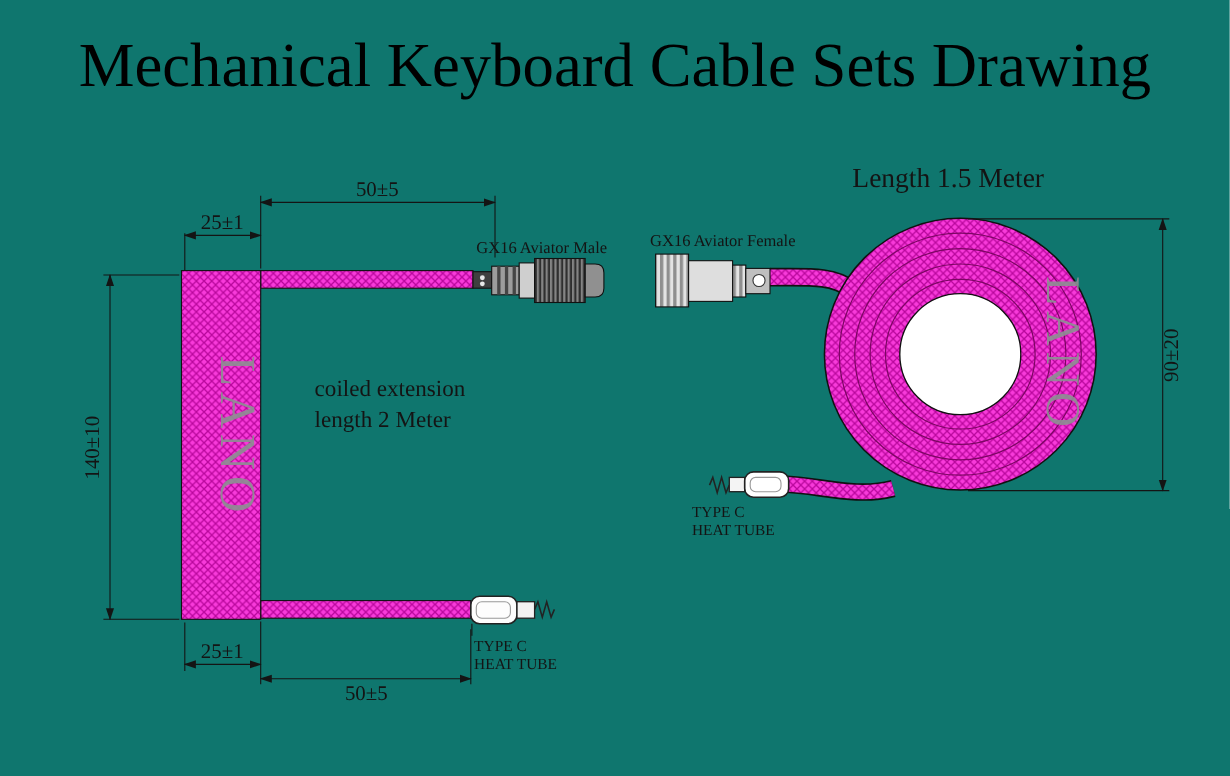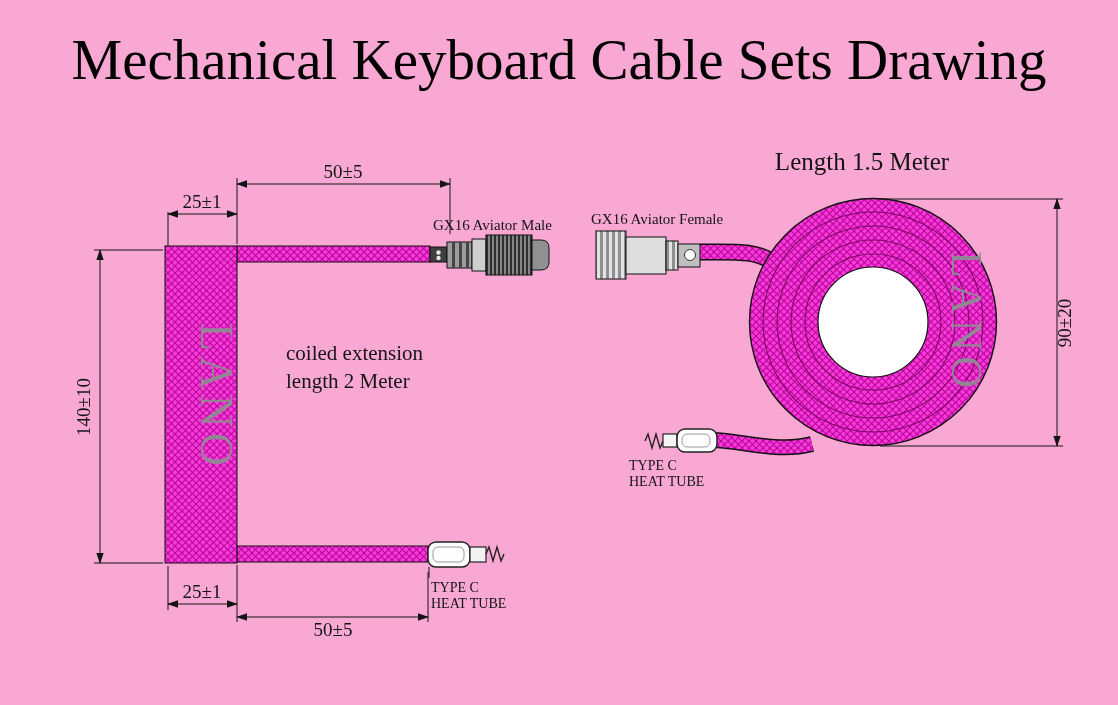--- a/index.html
+++ b/index.html
@@ -1,16 +1,16 @@
 <!DOCTYPE html>
 <html style="--cable_base: #f83ada; --cable_hatch: #b9079c; --line: #141414; --brand_text: #8e8e93;"><head>
 <meta charset="utf-8">
 <style>
   html,body{margin:0;padding:0;background:#ffffff;}
-  .page{position:relative;width:1118px;height:705px;background:#f9a8d4;overflow:hidden;
+  .page{position:relative;width:1118px;height:705px;background:#0f766e;overflow:hidden;
         font-family:"Liberation Serif","DejaVu Serif",serif;}
   .title{position:absolute;top:30px;left:0;right:0;margin:0;text-align:center;
          font-family:"Liberation Serif","DejaVu Serif",serif;
          font-weight:400;font-size:57px;line-height:1.05;color:#000;}
   svg{position:absolute;left:0;top:0;}
   svg text{font-family:"Liberation Serif","DejaVu Serif",serif;fill:var(--line,#141414);}
   .pat-base{fill:var(--cable_base,#f83ada);}
   .pat-hatch{stroke:var(--cable_hatch,#b9079c);stroke-width:1.2;fill:none;}
   .ext-line,.dim-line{stroke:var(--line,#141414);stroke-width:1;fill:none;}
   .outline{stroke:#111;stroke-width:1;}

